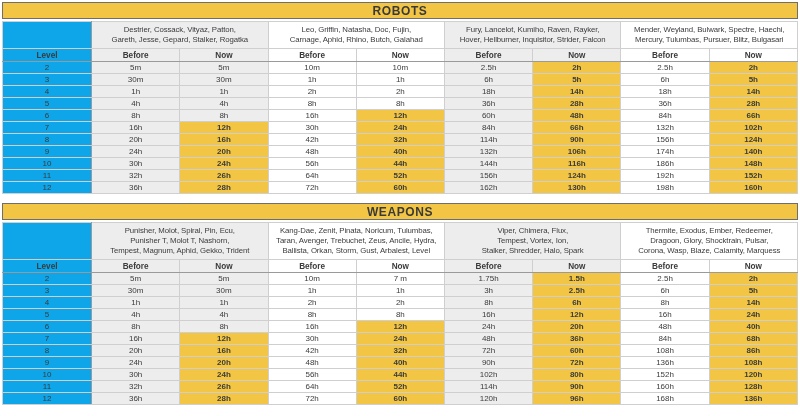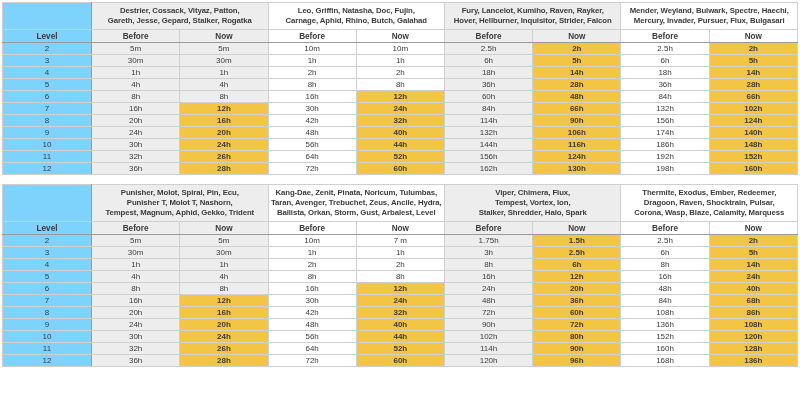--- a/index.html
+++ b/index.html
@@ -22,36 +22,37 @@
     width:100%; border-collapse:collapse; table-layout:fixed;
     border:1px solid #565656;
   }
   col.c-lvl { width:11.2%; }
   col.c-data { width:11.1%; }
   th, td {
     border:1px solid #cfcfcf; padding:0; text-align:center;
     font-size:8px; color:#3b3b3b; overflow:hidden; white-space:nowrap;
   }
   th.names {
-    font-weight:bold; font-size:7.8px; line-height:10px;
+    font-weight:normal; font-size:7.8px; line-height:10px;
     white-space:pre-line; padding:3px 2px; letter-spacing:-0.1px;
   }
   tr.sub th { height:12px; font-weight:bold; font-size:8.2px; border-bottom:1px solid #9a9a9a; }
   tbody td { height:11px; }
-  .lvl { background:#7dd3fc; border-right:1px solid #9a9a9a; }
+  .lvl { background:#0ea5e9; border-right:1px solid #9a9a9a; }
   .gsep { border-left:1px solid #9a9a9a; }
   .shade { background:var(--stripe,#EDEDED); }
   .hl { background:var(--accent,#F2C644); font-weight:bold; }
 </style>
 </head>
 <body>
 
 <div class="page">
 
   <section class="tbl-section">
+    <div class="banner">ROBOTS</div>
     <table>
       <colgroup>
           <col class="c-lvl">
           <col class="c-data">
           <col class="c-data">
           <col class="c-data">
           <col class="c-data">
           <col class="c-data">
           <col class="c-data">
           <col class="c-data">
@@ -60,21 +61,21 @@
       <thead>
           <tr>
             <th class="lvl"></th>
             <th class="names gsep shade" colspan="2">Destrier, Cossack, Vityaz, Patton,
 Gareth, Jesse, Gepard, Stalker, Rogatka</th>
             <th class="names gsep" colspan="2">Leo, Griffin, Natasha, Doc, Fujin,
 Carnage, Aphid, Rhino, Butch, Galahad</th>
             <th class="names gsep shade" colspan="2">Fury, Lancelot, Kumiho, Raven, Rayker,
 Hover, Hellburner, Inquisitor, Strider, Falcon</th>
             <th class="names gsep" colspan="2">Mender, Weyland, Bulwark, Spectre, Haechi,
-Mercury, Invader, Pursuer, Flux, Bulgasari</th>
+Mercury, Tulumbas, Pursuer, Blitz, Bulgasari</th>
           </tr>
           <tr class="sub">
             <th class="lvl">Level</th>
             <th class="gsep shade">Before</th>
             <th class="shade">Now</th>
             <th class="gsep">Before</th>
             <th>Now</th>
             <th class="gsep shade">Before</th>
             <th class="shade">Now</th>
             <th class="gsep">Before</th>
@@ -201,20 +202,21 @@
             <td class="gsep shade">162h</td>
             <td class="hl">130h</td>
             <td class="gsep">198h</td>
             <td class="hl">160h</td>
           </tr>
         </tbody>
     </table>
   </section>
 
   <section class="tbl-section">
+    <div class="banner">WEAPONS</div>
     <table>
       <colgroup>
           <col class="c-lvl">
           <col class="c-data">
           <col class="c-data">
           <col class="c-data">
           <col class="c-data">
           <col class="c-data">
           <col class="c-data">
           <col class="c-data">
@@ -226,21 +228,21 @@
             <th class="names gsep shade" colspan="2">Punisher, Molot, Spiral, Pin, Ecu,
 Punisher T, Molot T, Nashorn,
 Tempest, Magnum, Aphid, Gekko, Trident</th>
             <th class="names gsep" colspan="2">Kang-Dae, Zenit, Pinata, Noricum, Tulumbas,
 Taran, Avenger, Trebuchet, Zeus, Ancile, Hydra,
 Ballista, Orkan, Storm, Gust, Arbalest, Level</th>
             <th class="names gsep shade" colspan="2">Viper, Chimera, Flux,
 Tempest, Vortex, Ion,
 Stalker, Shredder, Halo, Spark</th>
             <th class="names gsep" colspan="2">Thermite, Exodus, Ember, Redeemer,
-Dragoon, Raven, Shocktrain, Pulsar,
+Dragoon, Glory, Shocktrain, Pulsar,
 Corona, Wasp, Blaze, Calamity, Marquess</th>
           </tr>
           <tr class="sub">
             <th class="lvl">Level</th>
             <th class="gsep shade">Before</th>
             <th class="shade">Now</th>
             <th class="gsep">Before</th>
             <th>Now</th>
             <th class="gsep shade">Before</th>
             <th class="shade">Now</th>

